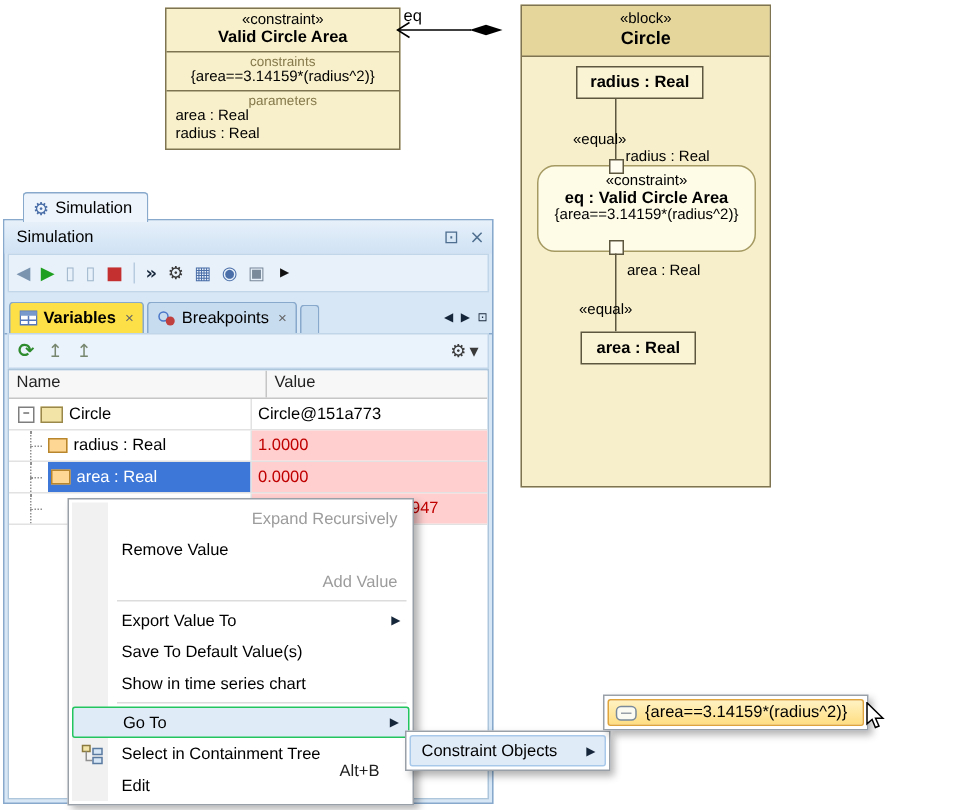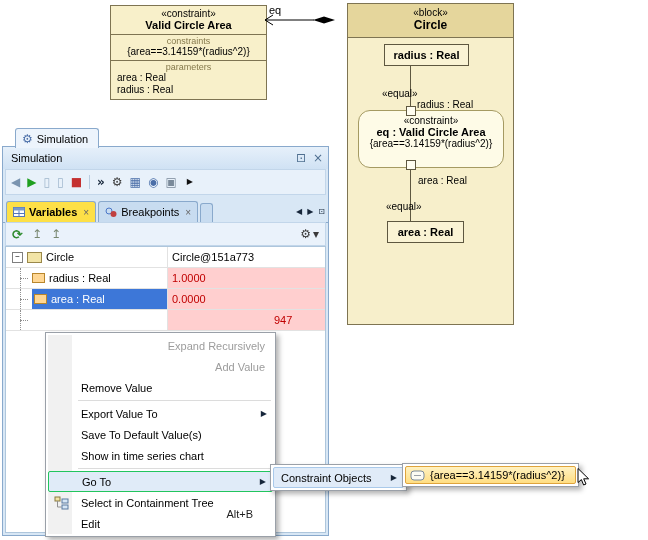--- a/index.html
+++ b/index.html
@@ -99,21 +99,21 @@
        box-shadow:3px 3px 5px rgba(0,0,0,.3);padding:2px;z-index:10;font-size:11px;}
   .ctx::before{content:"";position:absolute;left:2px;top:2px;bottom:2px;width:24px;background:#F1F1F1;}
   .mi{position:relative;height:21px;display:flex;align-items:center;padding:0 8px 0 33px;}
   .mi.dis{color:#9C9C9C;justify-content:flex-end;}
   .mi.hl{background:#E0EBF8;border:1px solid #22c55e;border-radius:2px;height:19px;}
   .arr{position:absolute;right:6px;font-size:8px;color:#16263A;font-family:"DejaVu Sans",sans-serif;}
   .sc{margin-left:auto;padding-right:12px;color:#222;margin-top:23px;}
   .msep{height:1px;background:#DCDCDC;margin:2px 2px 2px 30px;position:relative;}
   .mi-ic{position:absolute;left:6px;top:4px;}
 
-  .sub1{position:absolute;left:270px;top:464px;width:131px;background:#fff;border:1px solid #9AA0A8;
+  .sub1{position:absolute;left:270px;top:487px;width:131px;background:#fff;border:1px solid #9AA0A8;
         box-shadow:3px 3px 5px rgba(0,0,0,.3);padding:2px;z-index:11;font-size:11px;}
   .mi2{position:relative;height:19px;display:flex;align-items:center;padding:0 14px 0 7px;
        background:#E0EBF8;border:1px solid #A9C9EA;border-radius:2px;}
   .sub2{position:absolute;left:402px;top:463px;background:#fff;border:1px solid #9AA0A8;
         box-shadow:3px 3px 5px rgba(0,0,0,.3);padding:2px;z-index:12;}
   .oitem{display:flex;align-items:center;gap:5px;background:linear-gradient(#FFF2C2,#FFDE83);
          border:1px solid #DFA43C;border-radius:2px;padding:2px 10px 2px 4px;font-size:11px;white-space:nowrap;}
   .cursor{position:absolute;left:577px;top:468px;z-index:30;}
 </style>
 </head>
@@ -227,20 +227,24 @@
         <span class="ticon ic-refresh">⟳</span>
         <span class="ticon ic-export">↥</span>
         <span class="ticon ic-export">↥</span>
         <span class="t2-right">
           <span class="ticon ic-steel">⚙</span>
           <span class="ticon ic-steel">▾</span>
         </span>
       </div>
 
       <div class="vtable">
+        <div class="thead">
+          <div class="th th-name">Name</div>
+          <div class="th">Value</div>
+        </div>
         <div class="trow">
           <div class="td-name">
             <span class="exp">−</span>
             <span class="blk-ic"></span>
             <span>Circle</span>
           </div>
           <div class="td-value">Circle@151a773</div>
         </div>
         <div class="trow">
           <div class="td-name">
@@ -268,25 +272,25 @@
         </div>
       </div>
 
     </div>
   </div>
 
   <div class="ctx">
     <div class="mi dis">
       <span>Expand Recursively</span>
     </div>
+    <div class="mi">
+      <span>Remove Value</span>
+    </div>
     <div class="mi dis">
       <span>Add Value</span>
-    </div>
-    <div class="mi">
-      <span>Remove Value</span>
     </div>
     <div class="msep"></div>
     <div class="mi">
       <span>Export Value To</span>
       <span class="arr">▶</span>
     </div>
     <div class="mi">
       <span>Save To Default Value(s)</span>
     </div>
     <div class="mi">

